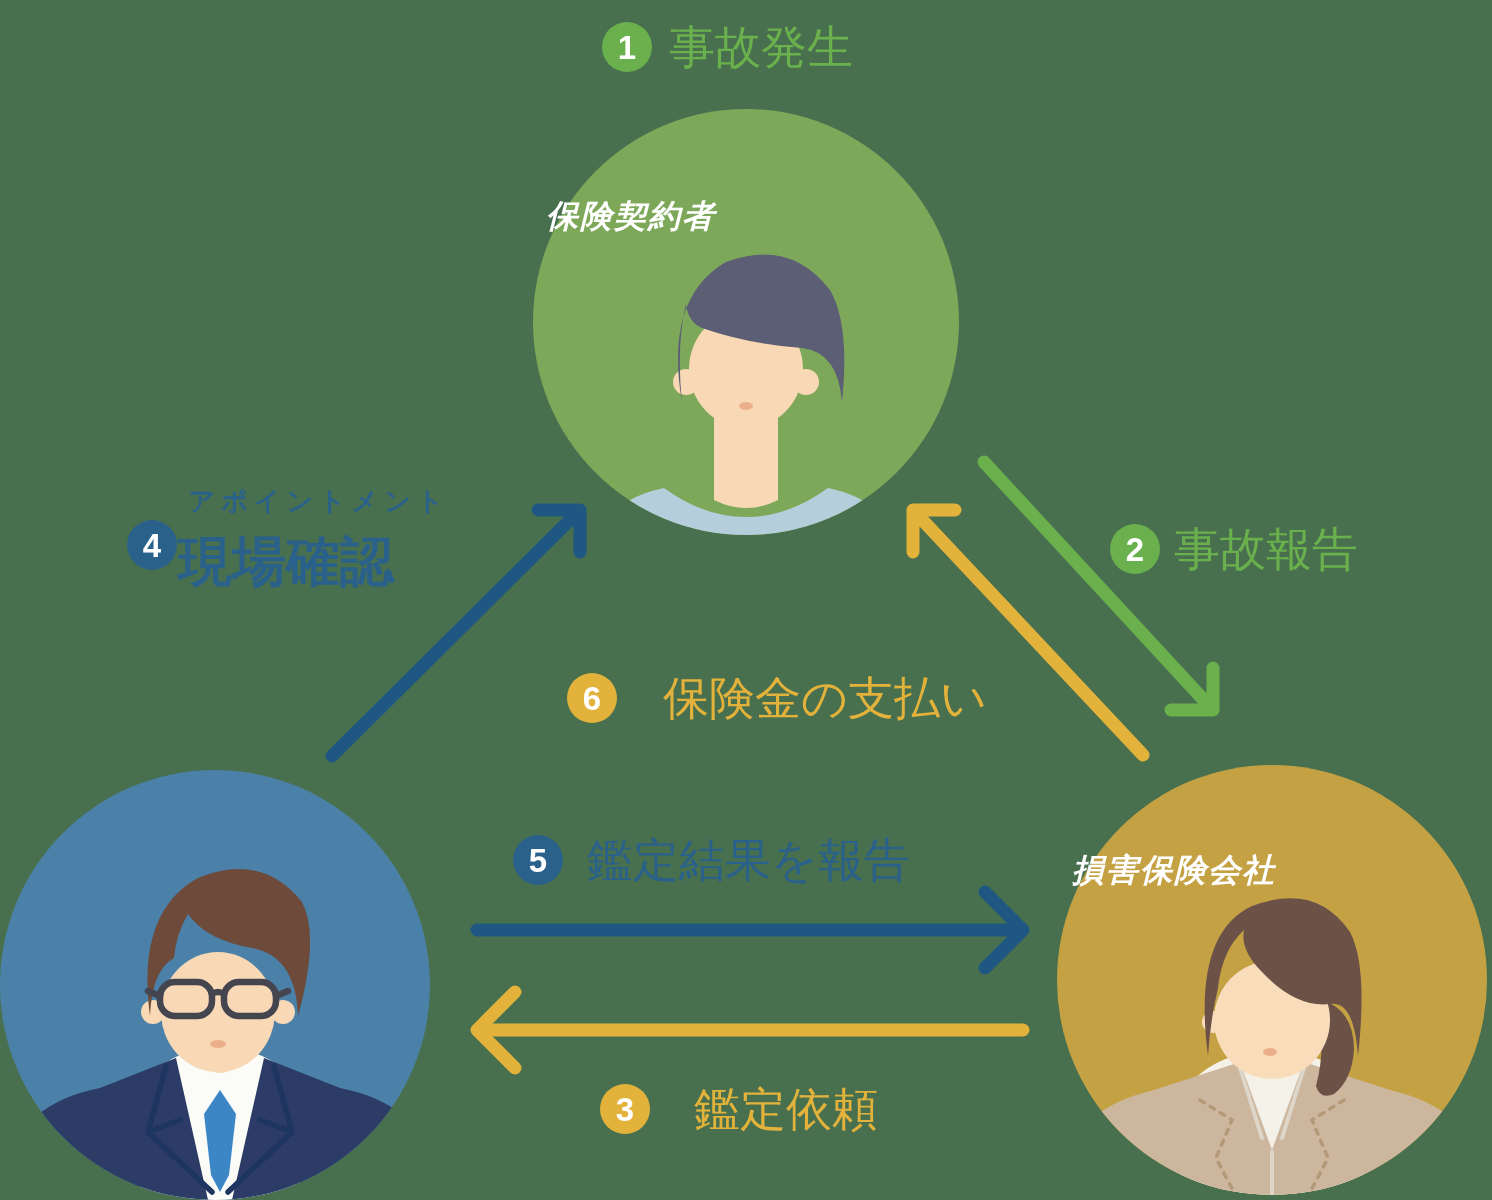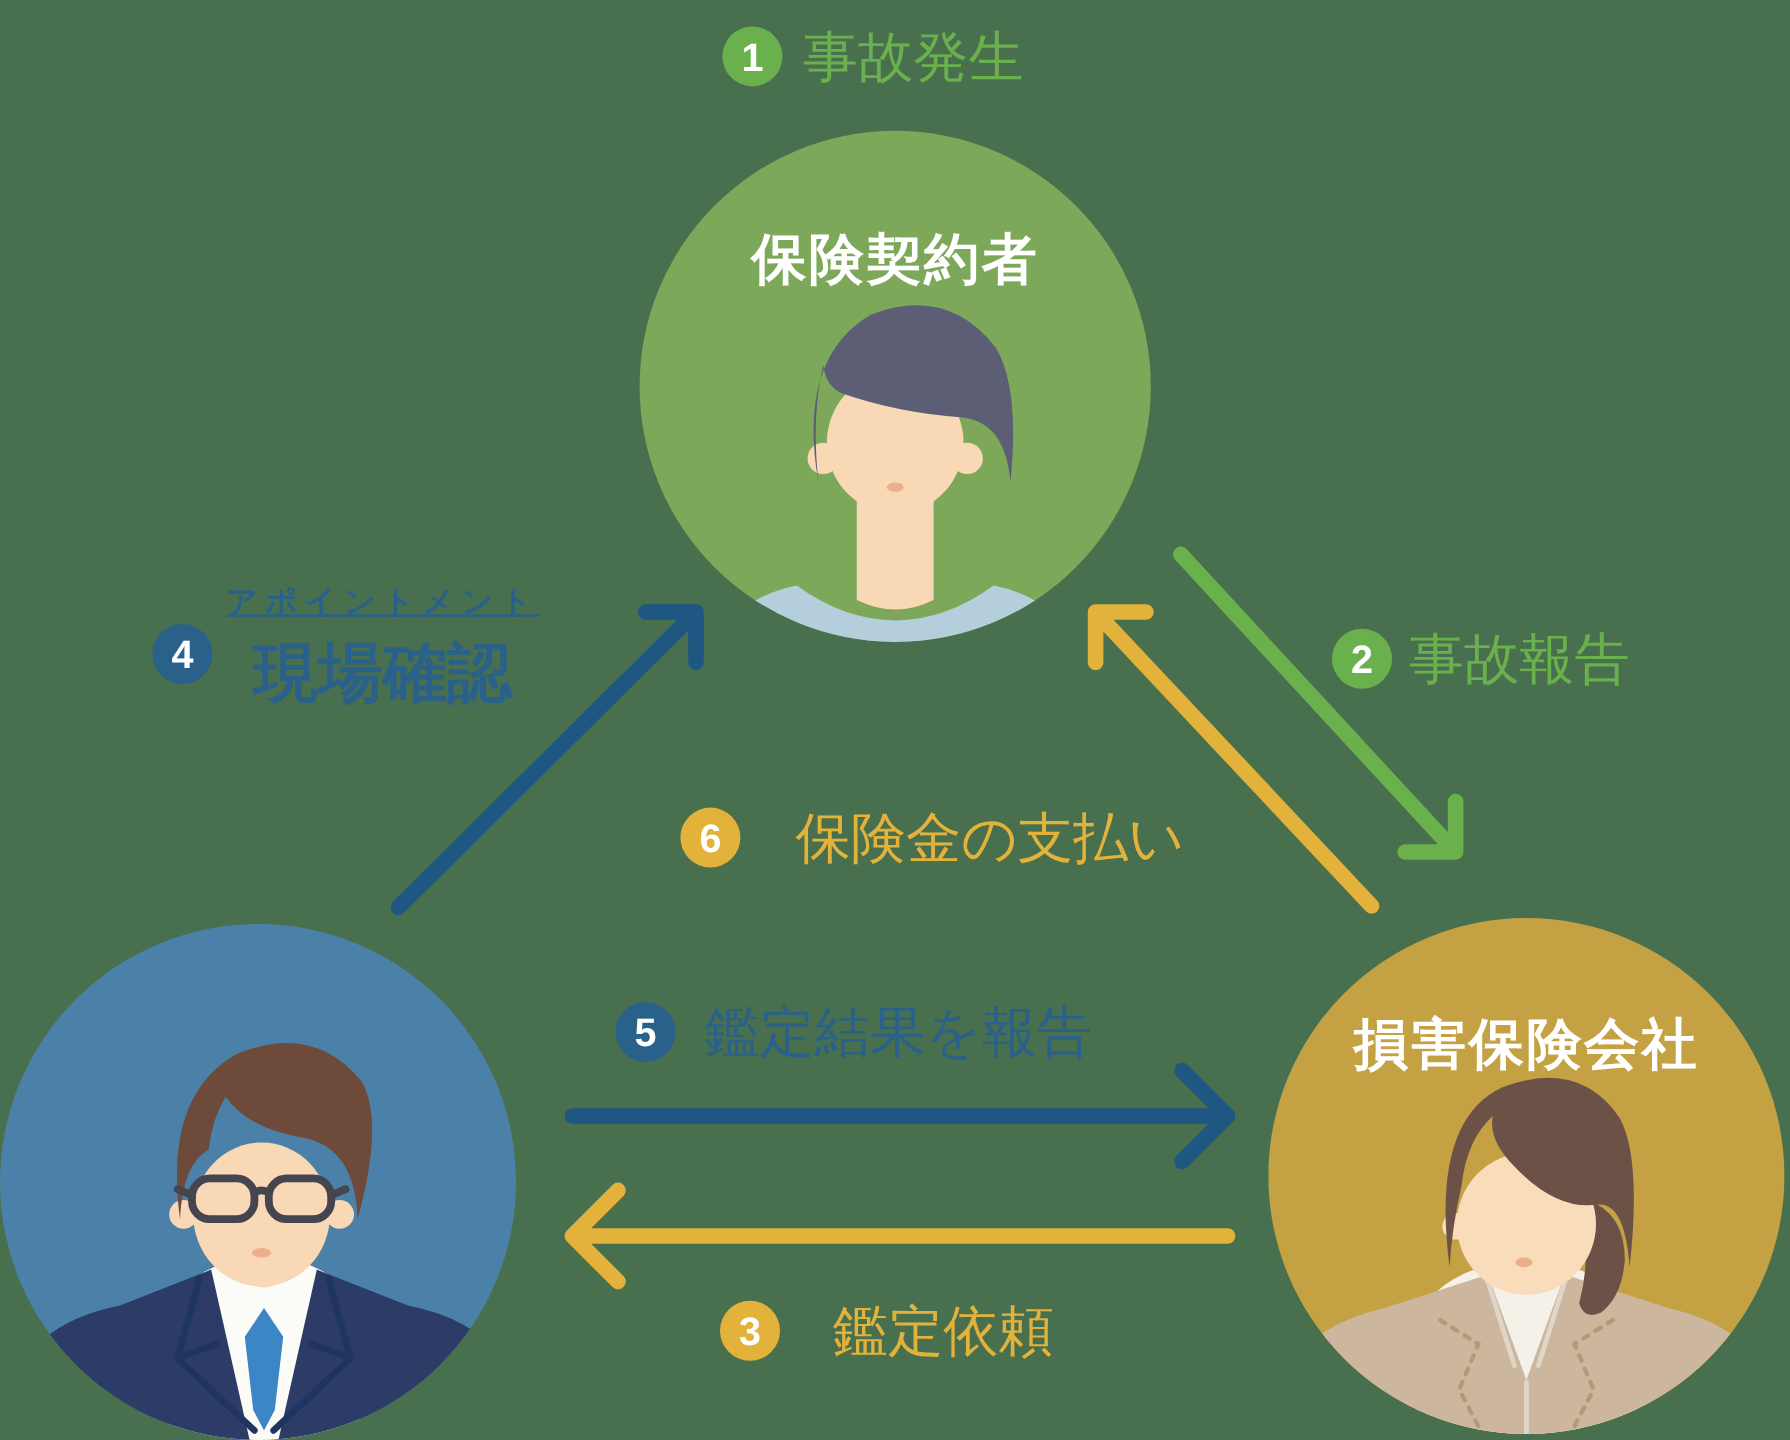--- a/index.html
+++ b/index.html
@@ -1,33 +1,33 @@
 <!DOCTYPE html>
 <html><head>
 <meta charset="utf-8">
 <style>
   html,body{margin:0;padding:0;}
   body{font-family:"Liberation Sans","DejaVu Sans",sans-serif;}
   .canvas{position:relative;width:1492px;height:1200px;background:#48704F;overflow:hidden;}
   .layer{position:absolute;left:0;top:0;width:1492px;height:1200px;}
 
-  .node-label{position:absolute;width:400px;text-align:center;color:#FFFFFF;
-              font-size:46px;font-weight:bold;line-height:60px;letter-spacing:2px;}
+  .node-label{position:absolute;width:400px;color:#FFFFFF;
+              font-size:32px;font-weight:bold;line-height:60px;letter-spacing:2px;font-style:italic;}
 
   .step{position:absolute;display:flex;align-items:center;}
   .badge{flex:0 0 auto;width:50px;height:50px;border-radius:50%;display:flex;
          align-items:center;justify-content:center;color:#fff;font-size:33px;
          font-weight:bold;line-height:1;}
   .badge.green{background:#6AB04C;} .badge.blue{background:#2A618B;} .badge.gold{background:#E3B23B;}
   .step-label{font-size:46px;font-weight:normal;line-height:54px;white-space:nowrap;}
   .green-text{color:#6AB04C;} .blue-text{color:#2A618B;margin-left:12px;} .gold-text{color:#E3B23B;margin-left:28px;}
 
   .sub-label{position:absolute;left:188px;top:486px;width:262px;text-align:center;
-             font-size:26px;font-weight:bold;letter-spacing:6px;line-height:30px;color:#2A618B;text-decoration:underline;}
-  .main-label4{position:absolute;left:178px;top:533px;width:282px;text-align:center;
+             font-size:26px;font-weight:bold;letter-spacing:6px;line-height:30px;color:#2A618B;}
+  .main-label4{position:absolute;left:178px;top:533px;width:282px;text-align:left;
              font-size:54px;font-weight:bold;line-height:56px;color:#2A618B;}
   .badge4{position:absolute;left:127px;top:520px;}
 </style>
 </head>
 <body>
 
 <div class="canvas">
 
   <svg class="layer" viewBox="0 0 1492 1200">
     <defs>

